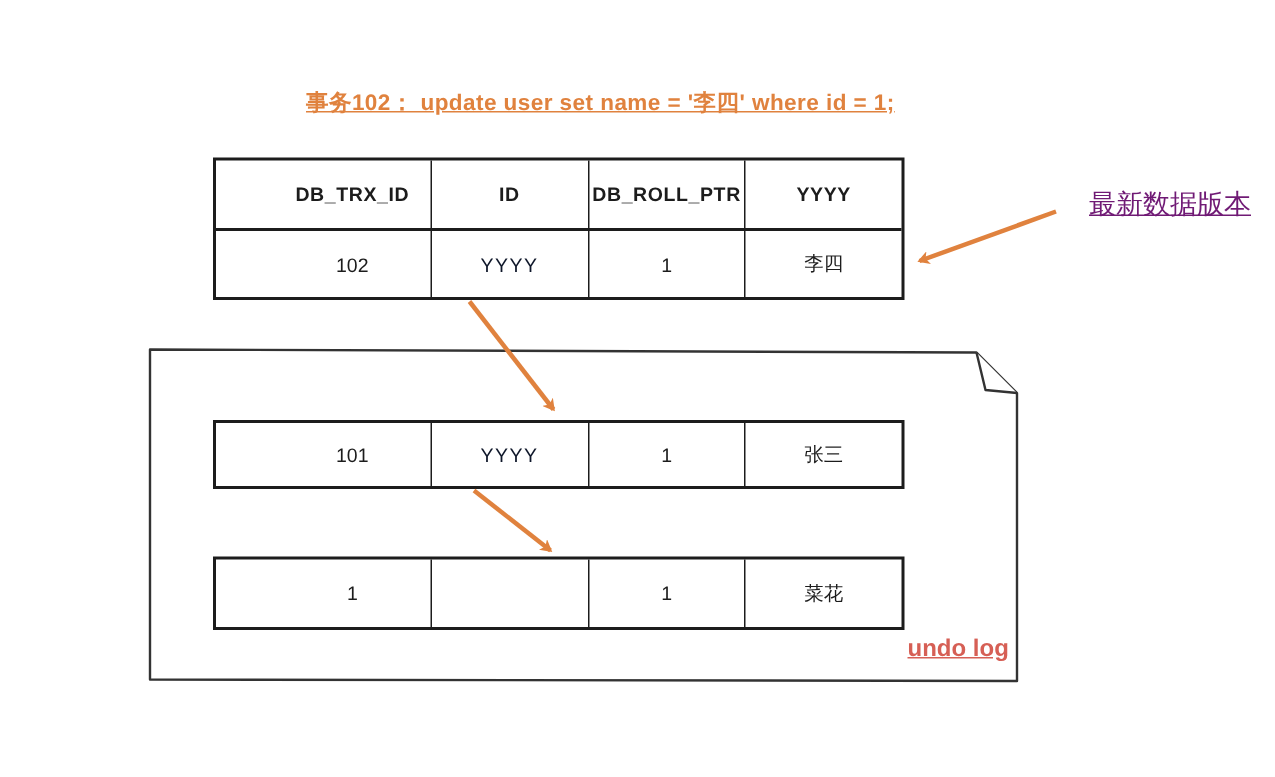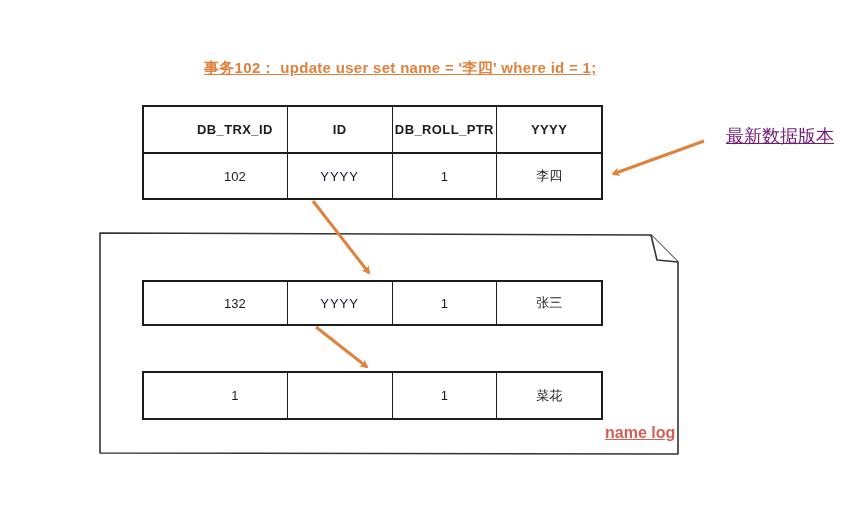--- a/index.html
+++ b/index.html
@@ -103,39 +103,39 @@
     <div class="t-row data-row">
       <div class="cell">102</div>
       <div class="cell ptr">YYYY</div>
       <div class="cell">1</div>
       <div class="cell">李四</div>
     </div>
   </div>
 
   <div id="undo-row-1" class="row-table">
     <div class="t-row">
-      <div class="cell">132</div>
+      <div class="cell">101</div>
       <div class="cell ptr">YYYY</div>
       <div class="cell">1</div>
       <div class="cell">张三</div>
     </div>
   </div>
 
   <div id="undo-row-2" class="row-table">
     <div class="t-row">
       <div class="cell">1</div>
       <div class="cell ptr"></div>
       <div class="cell">1</div>
       <div class="cell">菜花</div>
     </div>
   </div>
 
   <div id="latest-version-label" class="abs">最新数据版本</div>
 
-  <div id="undo-log-label" class="abs">name log</div>
+  <div id="undo-log-label" class="abs">undo log</div>
 
   <svg id="arrow-layer" class="layer" viewBox="0 0 850 518">
     <defs>
       <marker id="ah" markerWidth="9" markerHeight="9" refX="6.5" refY="4.5" orient="auto" markerUnits="userSpaceOnUse">
         <path d="M0,0 L8,4.5 L0,9 L2.2,4.5 Z" fill="#E0823E"></path>
       </marker>
     </defs>
     <line x1="704" y1="141" x2="613" y2="174" stroke="#E0823E" stroke-width="3" marker-end="url(#ah)"></line>
     <line x1="313" y1="201" x2="369" y2="273" stroke="#E0823E" stroke-width="3" marker-end="url(#ah)"></line>
     <line x1="316" y1="327" x2="367" y2="367" stroke="#E0823E" stroke-width="3" marker-end="url(#ah)"></line>

